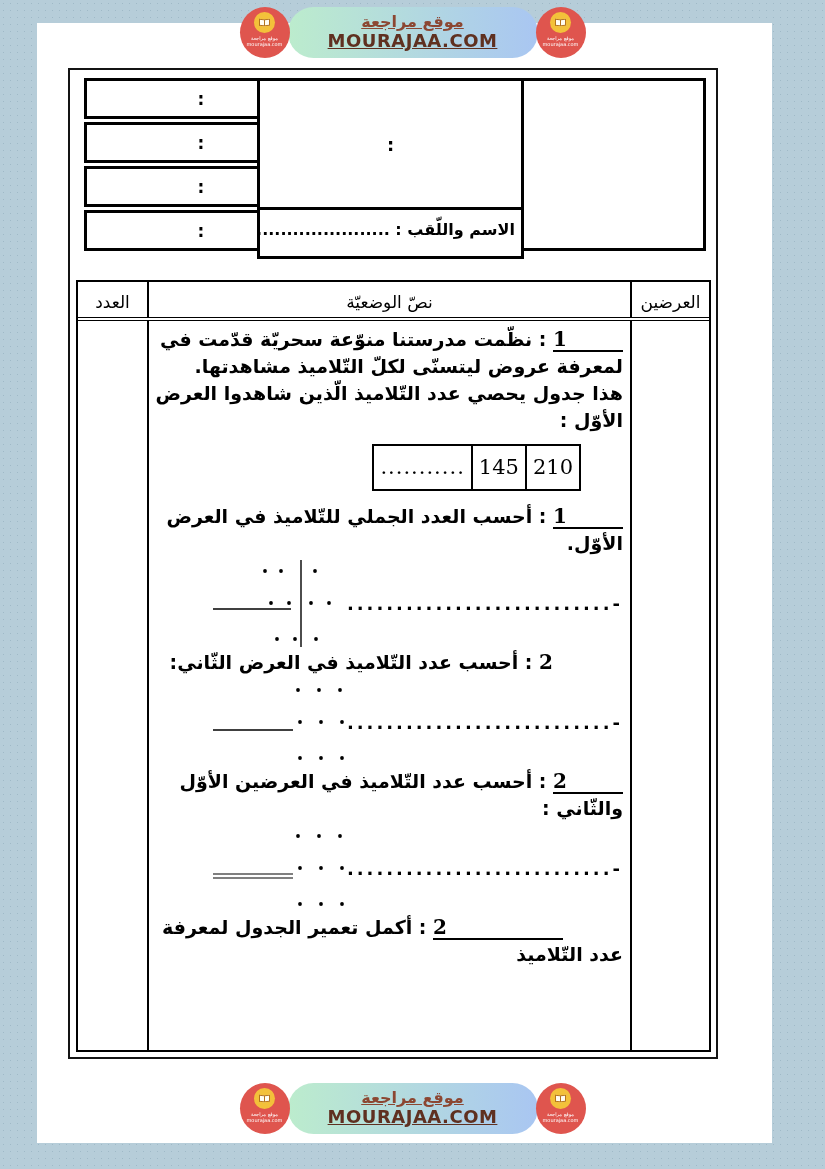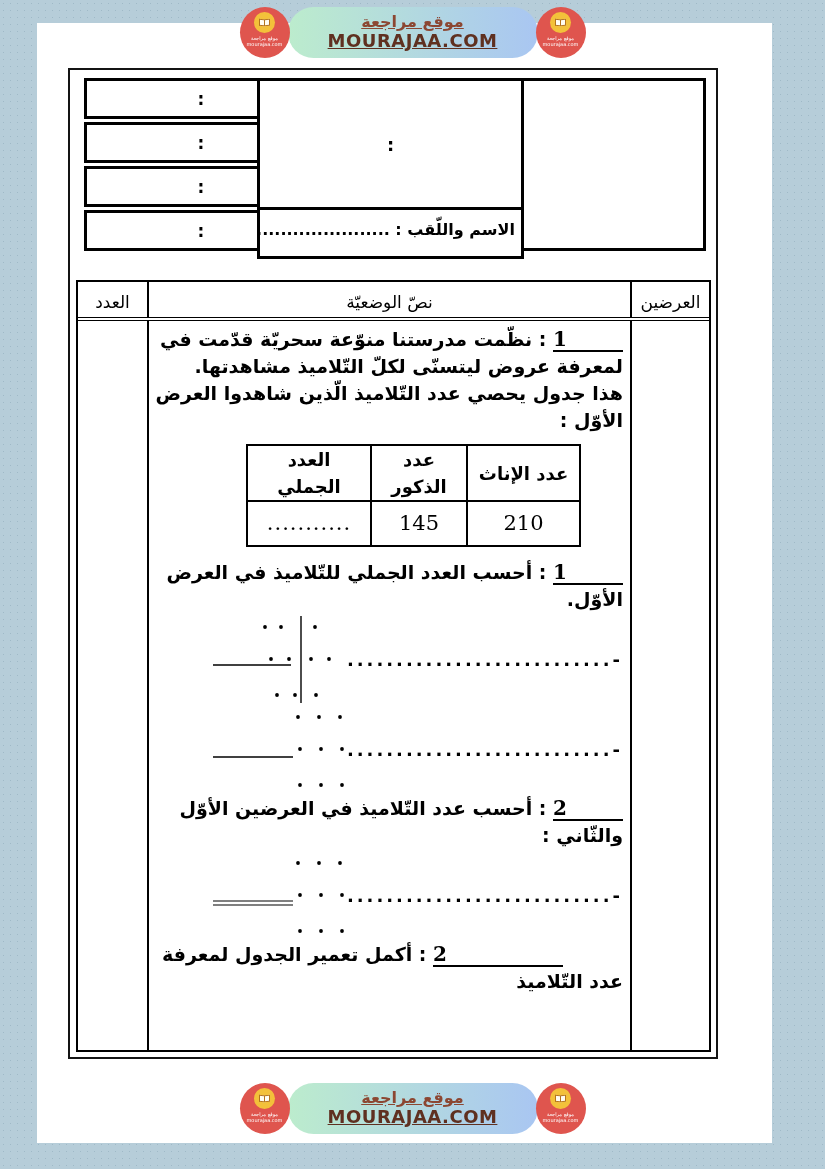--- a/index.html
+++ b/index.html
@@ -158,25 +158,20 @@
         <div class="content">
 
           <p class="ln">
             <span class="blank"><b>1</b></span>
             <span>: نظّمت مدرستنا منوّعة سحريّة قدّمت في لمعرفة عروض ليتسنّى لكلّ التّلاميذ مشاهدتها.</span>
           </p>
           <p class="ln"><span>هذا جدول يحصي عدد التّلاميذ الّذين شاهدوا العرض الأوّل :</span></p>
 
           <table class="dtable">
             <tbody>
-                <tr>
-              <th class="w1">عدد الإناث</th>
-              <th class="w2">عدد الذكور</th>
-              <th class="w3">العدد الجملي</th>
-            </tr>
             <tr>
               <td>210</td>
               <td>145</td>
               <td class="dots-cell">...........</td>
             </tr>
           </tbody>
             </table>
 
           <p class="ln">
             <span class="blank"><b>1</b></span>
@@ -196,20 +191,24 @@
                   <circle cx="116" cy="44" r="1.9"></circle>
                 <circle cx="64" cy="80" r="1.9"></circle>
                   <circle cx="82" cy="80" r="1.9"></circle>
                   <circle cx="103" cy="80" r="1.9"></circle>
               </g>
               <line x1="88" y1="1" x2="88" y2="88" stroke="#000" stroke-width="1.4"></line>
               <line x1="0" y1="50" x2="78" y2="50" stroke="#000" stroke-width="1.4"></line>
             </svg>
           </div>
 
+          <p class="ln q2a">
+            <span class="num-plain">2</span>
+            <span>: أحسب عدد التّلاميذ في العرض الثّاني:</span>
+          </p>
 
           <div class="calc">
             <span class="ansline">-.............................</span>
             <svg class="scaffold" width="135" height="88" viewBox="0 0 135 88">
               <g fill="#000">
                 <circle cx="85" cy="12" r="1.9"></circle>
                   <circle cx="106" cy="12" r="1.9"></circle>
                   <circle cx="127" cy="12" r="1.9"></circle>
                 <circle cx="87" cy="44" r="1.9"></circle>
                   <circle cx="108" cy="44" r="1.9"></circle>

